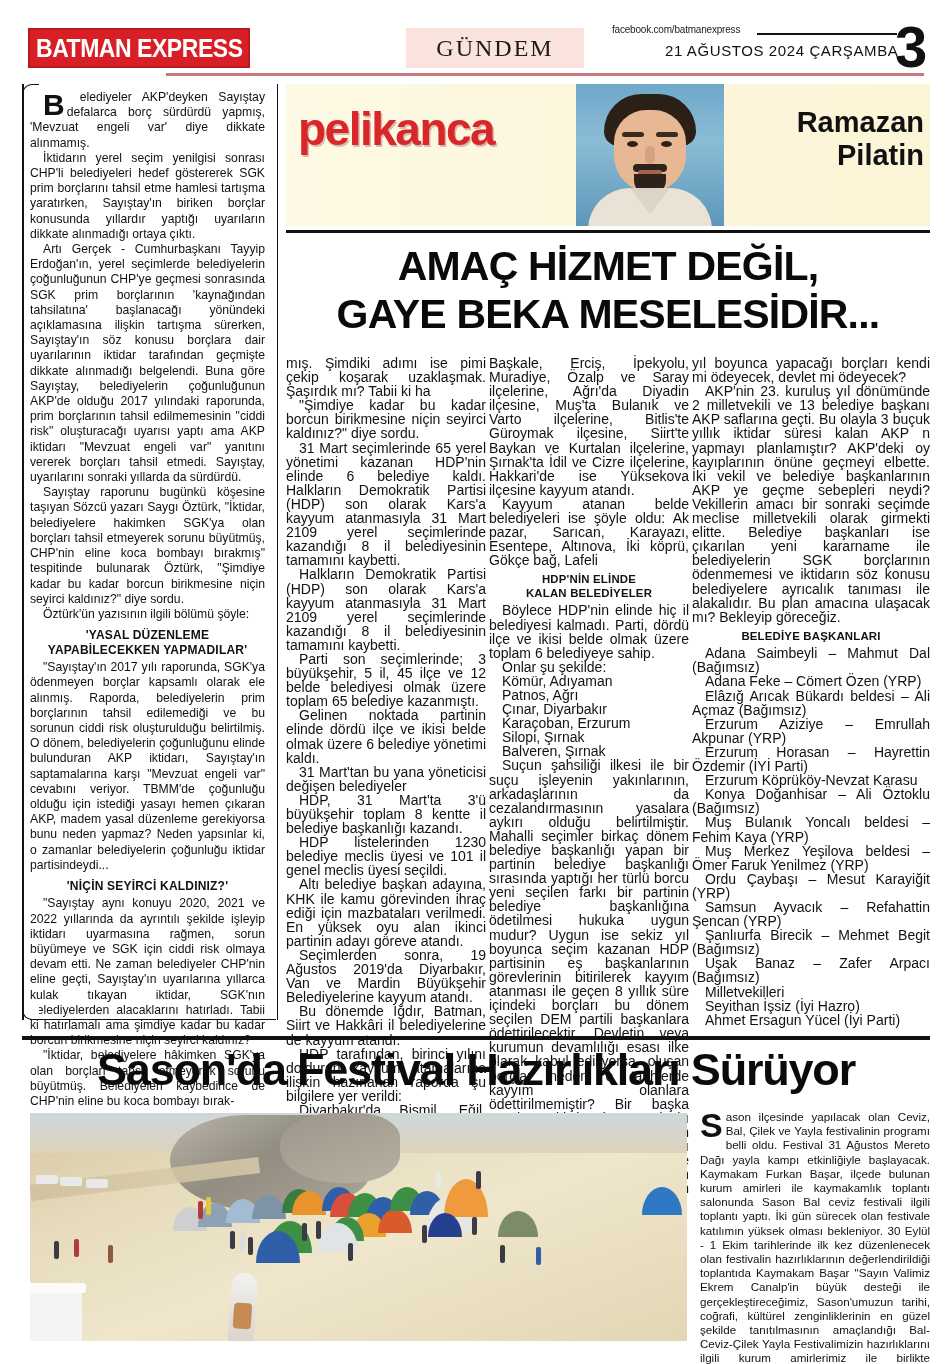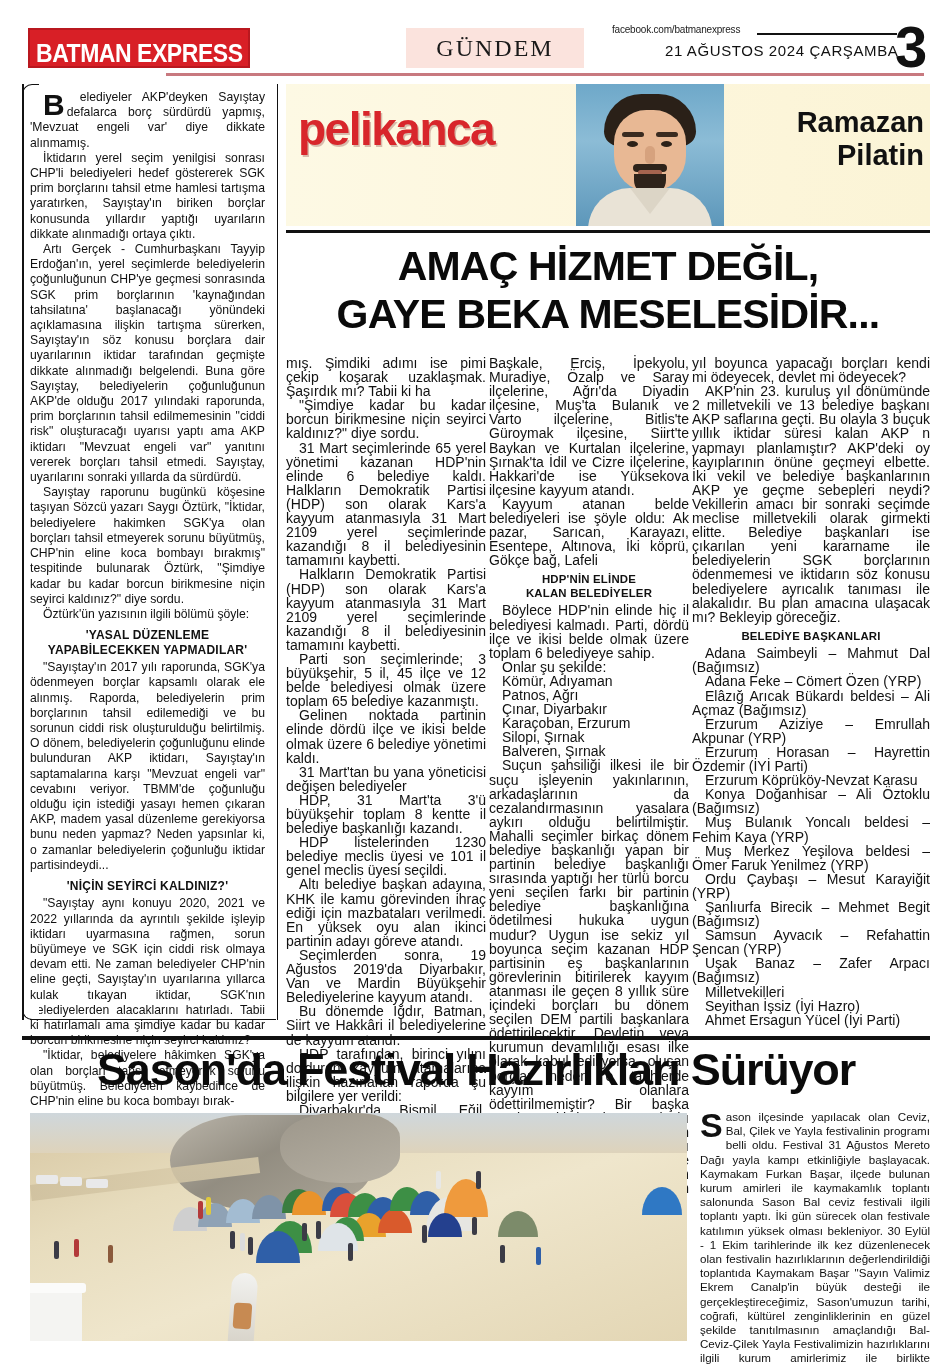--- a/index.html
+++ b/index.html
@@ -4,21 +4,21 @@
 <style>
   html,body{margin:0;padding:0;background:#ffffff;}
   body{width:951px;height:1364px;overflow:hidden;
        font-family:"Liberation Sans","DejaVu Sans",sans-serif;color:#111;}
   .page{position:relative;width:951px;height:1364px;background:#fff;}
 
   
   .masthead{position:absolute;left:0;top:0;width:951px;height:88px;}
   .logo-box{position:absolute;left:28px;top:28px;width:222px;height:40px;
             background:#d81f26;border:2px solid #b9181f;box-sizing:border-box;
-            display:flex;align-items:flex-end;justify-content:center;}
+            display:flex;align-items:center;justify-content:center;}
   .logo-text{color:#fff;font-weight:bold;font-size:25px;letter-spacing:-0.5px;
              font-family:"Liberation Sans",sans-serif;
              text-transform:uppercase;line-height:1;white-space:nowrap;
              font-stretch:condensed;transform:scaleX(0.92);}
   .section-tab{position:absolute;left:406px;top:28px;width:178px;height:40px;
                background:#fbe3dd;display:flex;align-items:center;justify-content:center;}
   .section-tab span{font-size:24px;letter-spacing:2px;color:#1a1a1a;
                     font-family:"Liberation Serif",serif;font-weight:400;text-align:right;}
   .fb-link{position:absolute;left:612px;top:24px;font-size:10px;color:#222;
            font-family:"Liberation Sans",sans-serif;letter-spacing:-0.2px;}
@@ -241,22 +241,22 @@
           <p class="body">Adana Saimbeyli – Mahmut Dal (Bağımsız)</p>
           <p class="body">Adana Feke – Cömert Özen (YRP)</p>
           <p class="body">Elâzığ Arıcak Bükardı beldesi – Ali Açmaz (Bağımsız)</p>
           <p class="body">Erzurum Aziziye – Emrullah Akpunar (YRP)</p>
           <p class="body">Erzurum Horasan – Hayrettin Özdemir (İYİ Parti)</p>
           <p class="body">Erzurum Köprüköy-Nevzat Karasu</p>
           <p class="body">Konya Doğanhisar – Ali Öztoklu (Bağımsız)</p>
           <p class="body">Muş Bulanık Yoncalı beldesi – Fehim Kaya (YRP)</p>
           <p class="body">Muş Merkez Yeşilova beldesi – Ömer Faruk Yenilmez (YRP)</p>
           <p class="body">Ordu Çaybaşı – Mesut Karayiğit (YRP)</p>
+          <p class="body">Samsun Ayvacık – Refahattin Şencan (YRP)</p>
           <p class="body">Şanlıurfa Birecik – Mehmet Begit (Bağımsız)</p>
-          <p class="body">Samsun Ayvacık – Refahattin Şencan (YRP)</p>
           <p class="body">Uşak Banaz – Zafer Arpacı (Bağımsız)</p>
           <p class="body">Milletvekilleri</p>
           <p class="body">Seyithan İşsiz (İyi Hazro)</p>
           <p class="body">Ahmet Ersagun Yücel (İyi Parti)</p>
         </div>
       </div>
 
     </div>
   </div>
 

